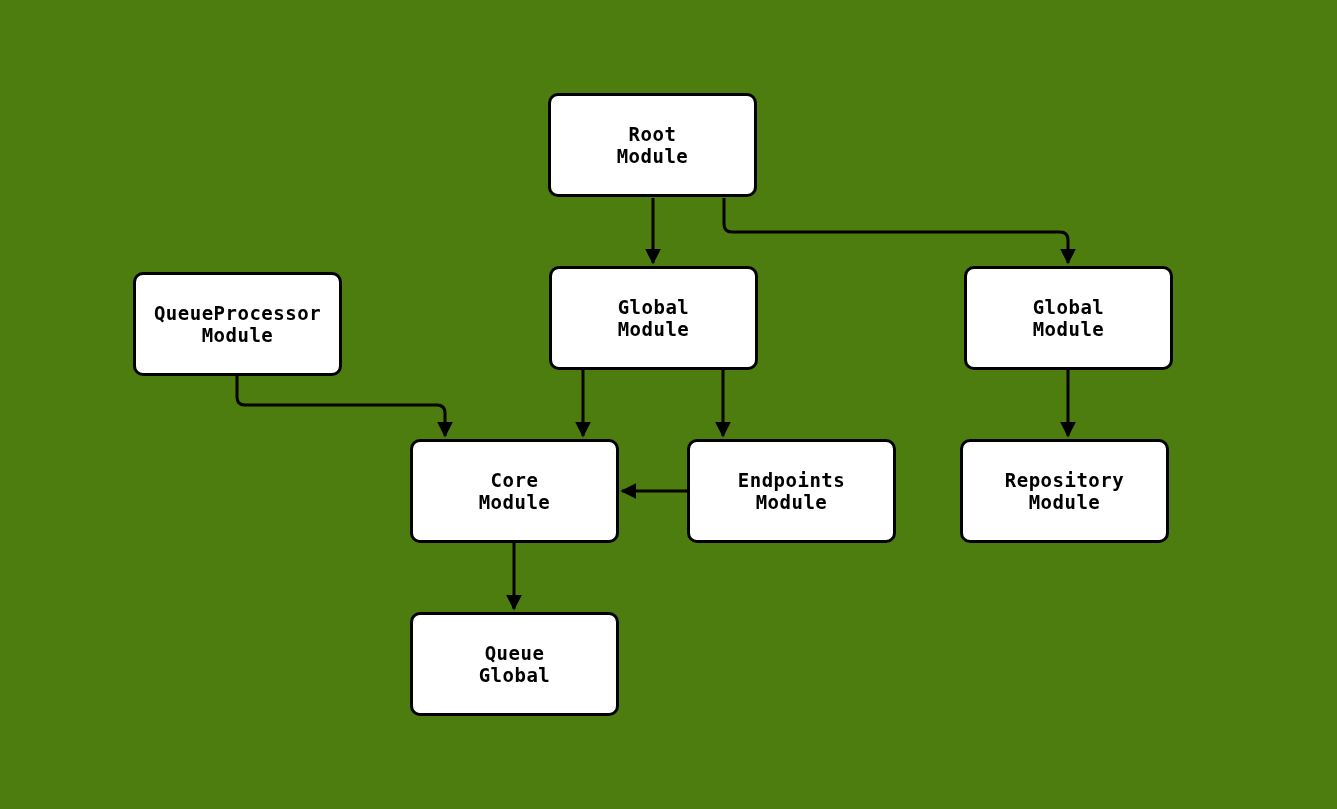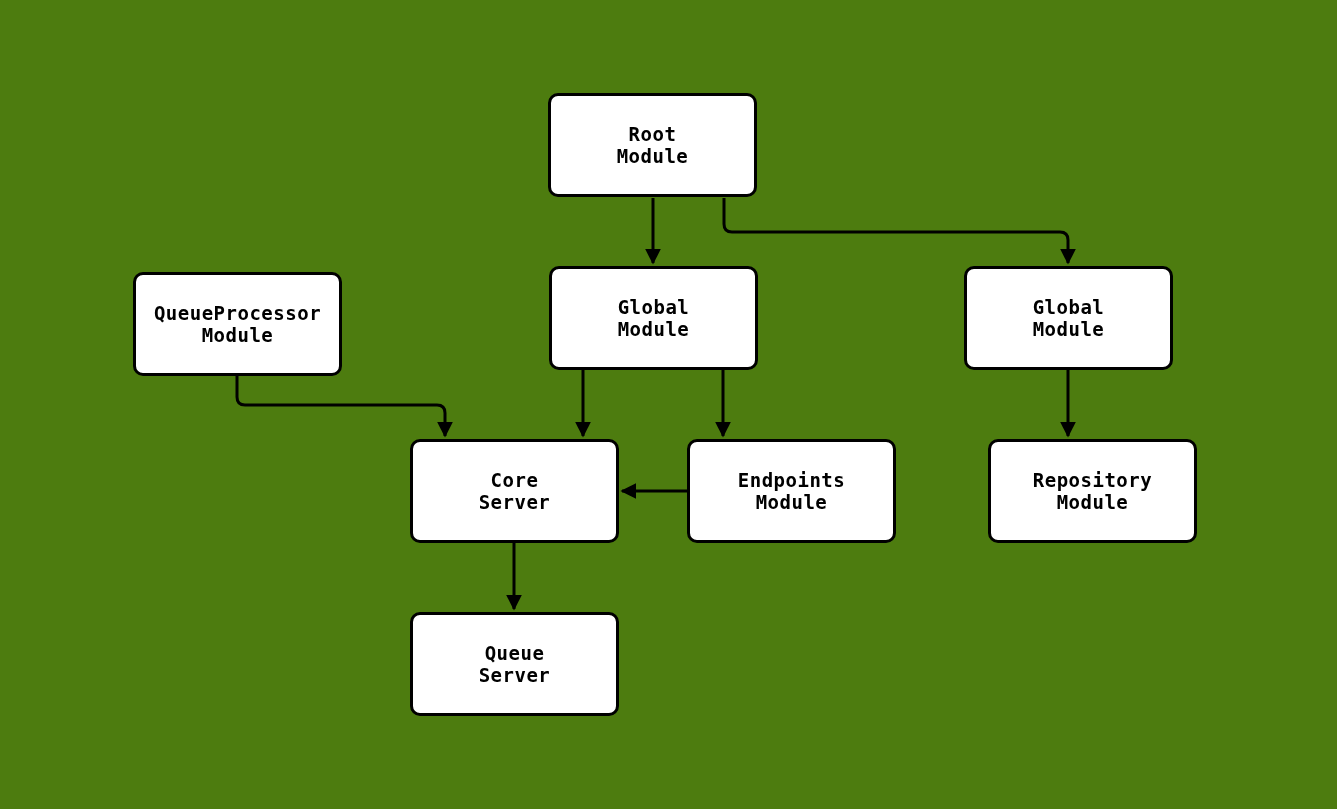--- a/index.html
+++ b/index.html
@@ -52,21 +52,21 @@
     white-space: pre-line;
     letter-spacing: 0.5px;
   }
   
   .pos-root          { left: 548px; top: 93px;  }
   .pos-queueprocessor{ left: 133px; top: 272px; }
   .pos-server        { left: 549px; top: 266px; }
   .pos-global        { left: 964px; top: 266px; }
   .pos-core          { left: 410px; top: 439px; }
   .pos-endpoints     { left: 687px; top: 439px; }
-  .pos-repository    { left: 988px; top: 439px; }
+  .pos-repository    { left: 960px; top: 439px; }
   .pos-queue         { left: 410px; top: 612px; }
 </style>
 </head>
 <body>
 
 <div class="canvas">
 
   <svg class="edge-layer" id="edge-layer" width="1337" height="809" viewBox="0 0 1337 809">
     <defs>
       <marker id="arrow" viewBox="0 0 10 10" refX="9" refY="5" markerWidth="16" markerHeight="20" markerUnits="userSpaceOnUse" orient="auto">
@@ -98,31 +98,31 @@
 Module</span>
   </div>
 
   <div class="node pos-global">
     <span class="node-label">Global
 Module</span>
   </div>
 
   <div class="node pos-core">
     <span class="node-label">Core
-Server</span>
+Module</span>
   </div>
 
   <div class="node pos-endpoints">
     <span class="node-label">Endpoints
 Module</span>
   </div>
 
   <div class="node pos-repository">
     <span class="node-label">Repository
 Module</span>
   </div>
 
   <div class="node pos-queue">
     <span class="node-label">Queue
-Server</span>
+Global</span>
   </div>
 
 </div>
 
 </body></html>

